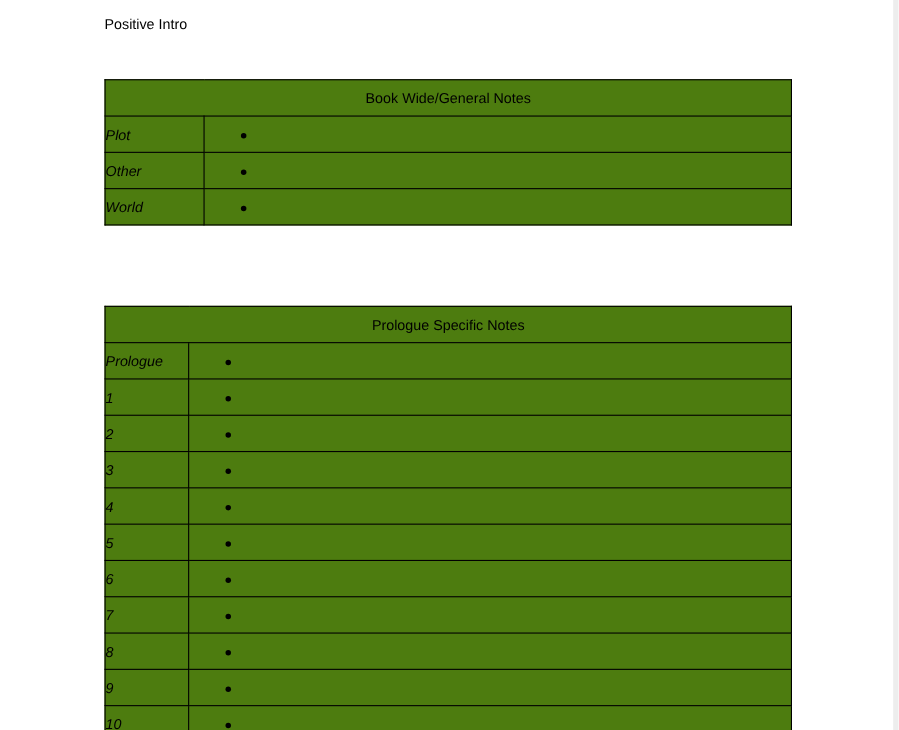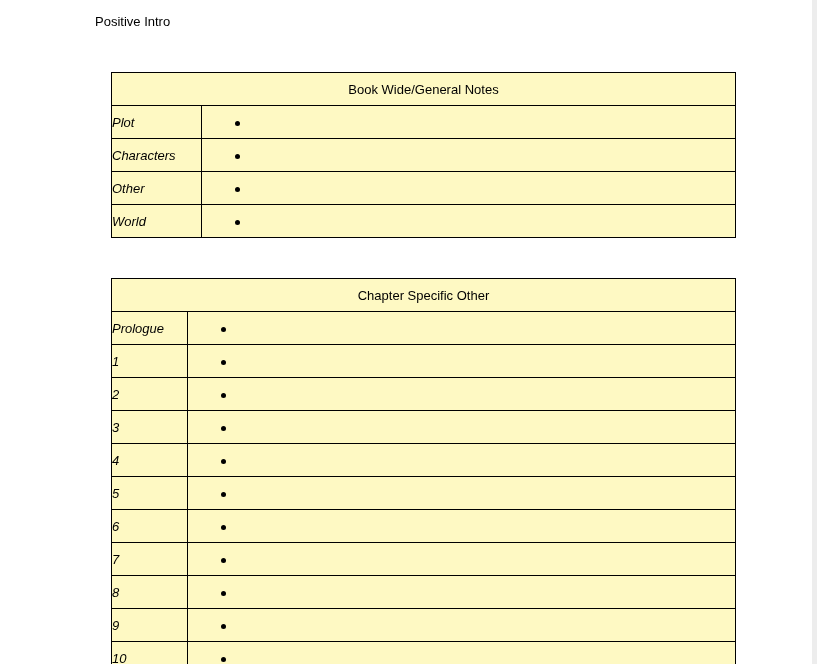--- a/index.html
+++ b/index.html
@@ -17,25 +17,25 @@
   }
   .intro {
     position: absolute;
     left: 95px; top: 14px;
     font-size: 13px;
     line-height: 15px;
     white-space: nowrap;
   }
   table.notes-table {
     position: absolute;
-    left: 111px;
+    left: 95px;
     width: 625px;
     border-collapse: collapse;
     table-layout: fixed;
-    background: #fef9c3;
+    background: #4d7c0f;
   }
   #table-general { top: 72px; }
   #table-chapter { top: 278px; }
   .notes-table td {
     border: 1px solid #000000;
     height: 33px;
     font-size: 13px;
     line-height: 15px;
     vertical-align: middle;
     padding: 0;
@@ -75,42 +75,38 @@
       </colgroup>
     <tbody>
         <tr>
       <td colspan="2" class="title-cell">Book Wide/General Notes</td>
     </tr>
     <tr>
       <td class="label-cell">Plot</td>
       <td class="bullet-cell"><span class="bullet-dot"></span></td>
     </tr>
     <tr>
-      <td class="label-cell">Characters</td>
-      <td class="bullet-cell"><span class="bullet-dot"></span></td>
-    </tr>
-    <tr>
       <td class="label-cell">Other</td>
       <td class="bullet-cell"><span class="bullet-dot"></span></td>
     </tr>
     <tr>
       <td class="label-cell">World</td>
       <td class="bullet-cell"><span class="bullet-dot"></span></td>
     </tr>
   </tbody>
     </table>
 
   <table class="notes-table" id="table-chapter">
     <colgroup>
         <col class="label-col">
         <col>
       </colgroup>
     <tbody>
         <tr>
-      <td colspan="2" class="title-cell">Chapter Specific Other</td>
+      <td colspan="2" class="title-cell">Prologue Specific Notes</td>
     </tr>
     <tr>
       <td class="label-cell">Prologue</td>
       <td class="bullet-cell"><span class="bullet-dot"></span></td>
     </tr>
     <tr>
       <td class="label-cell">1</td>
       <td class="bullet-cell"><span class="bullet-dot"></span></td>
     </tr>
     <tr>

